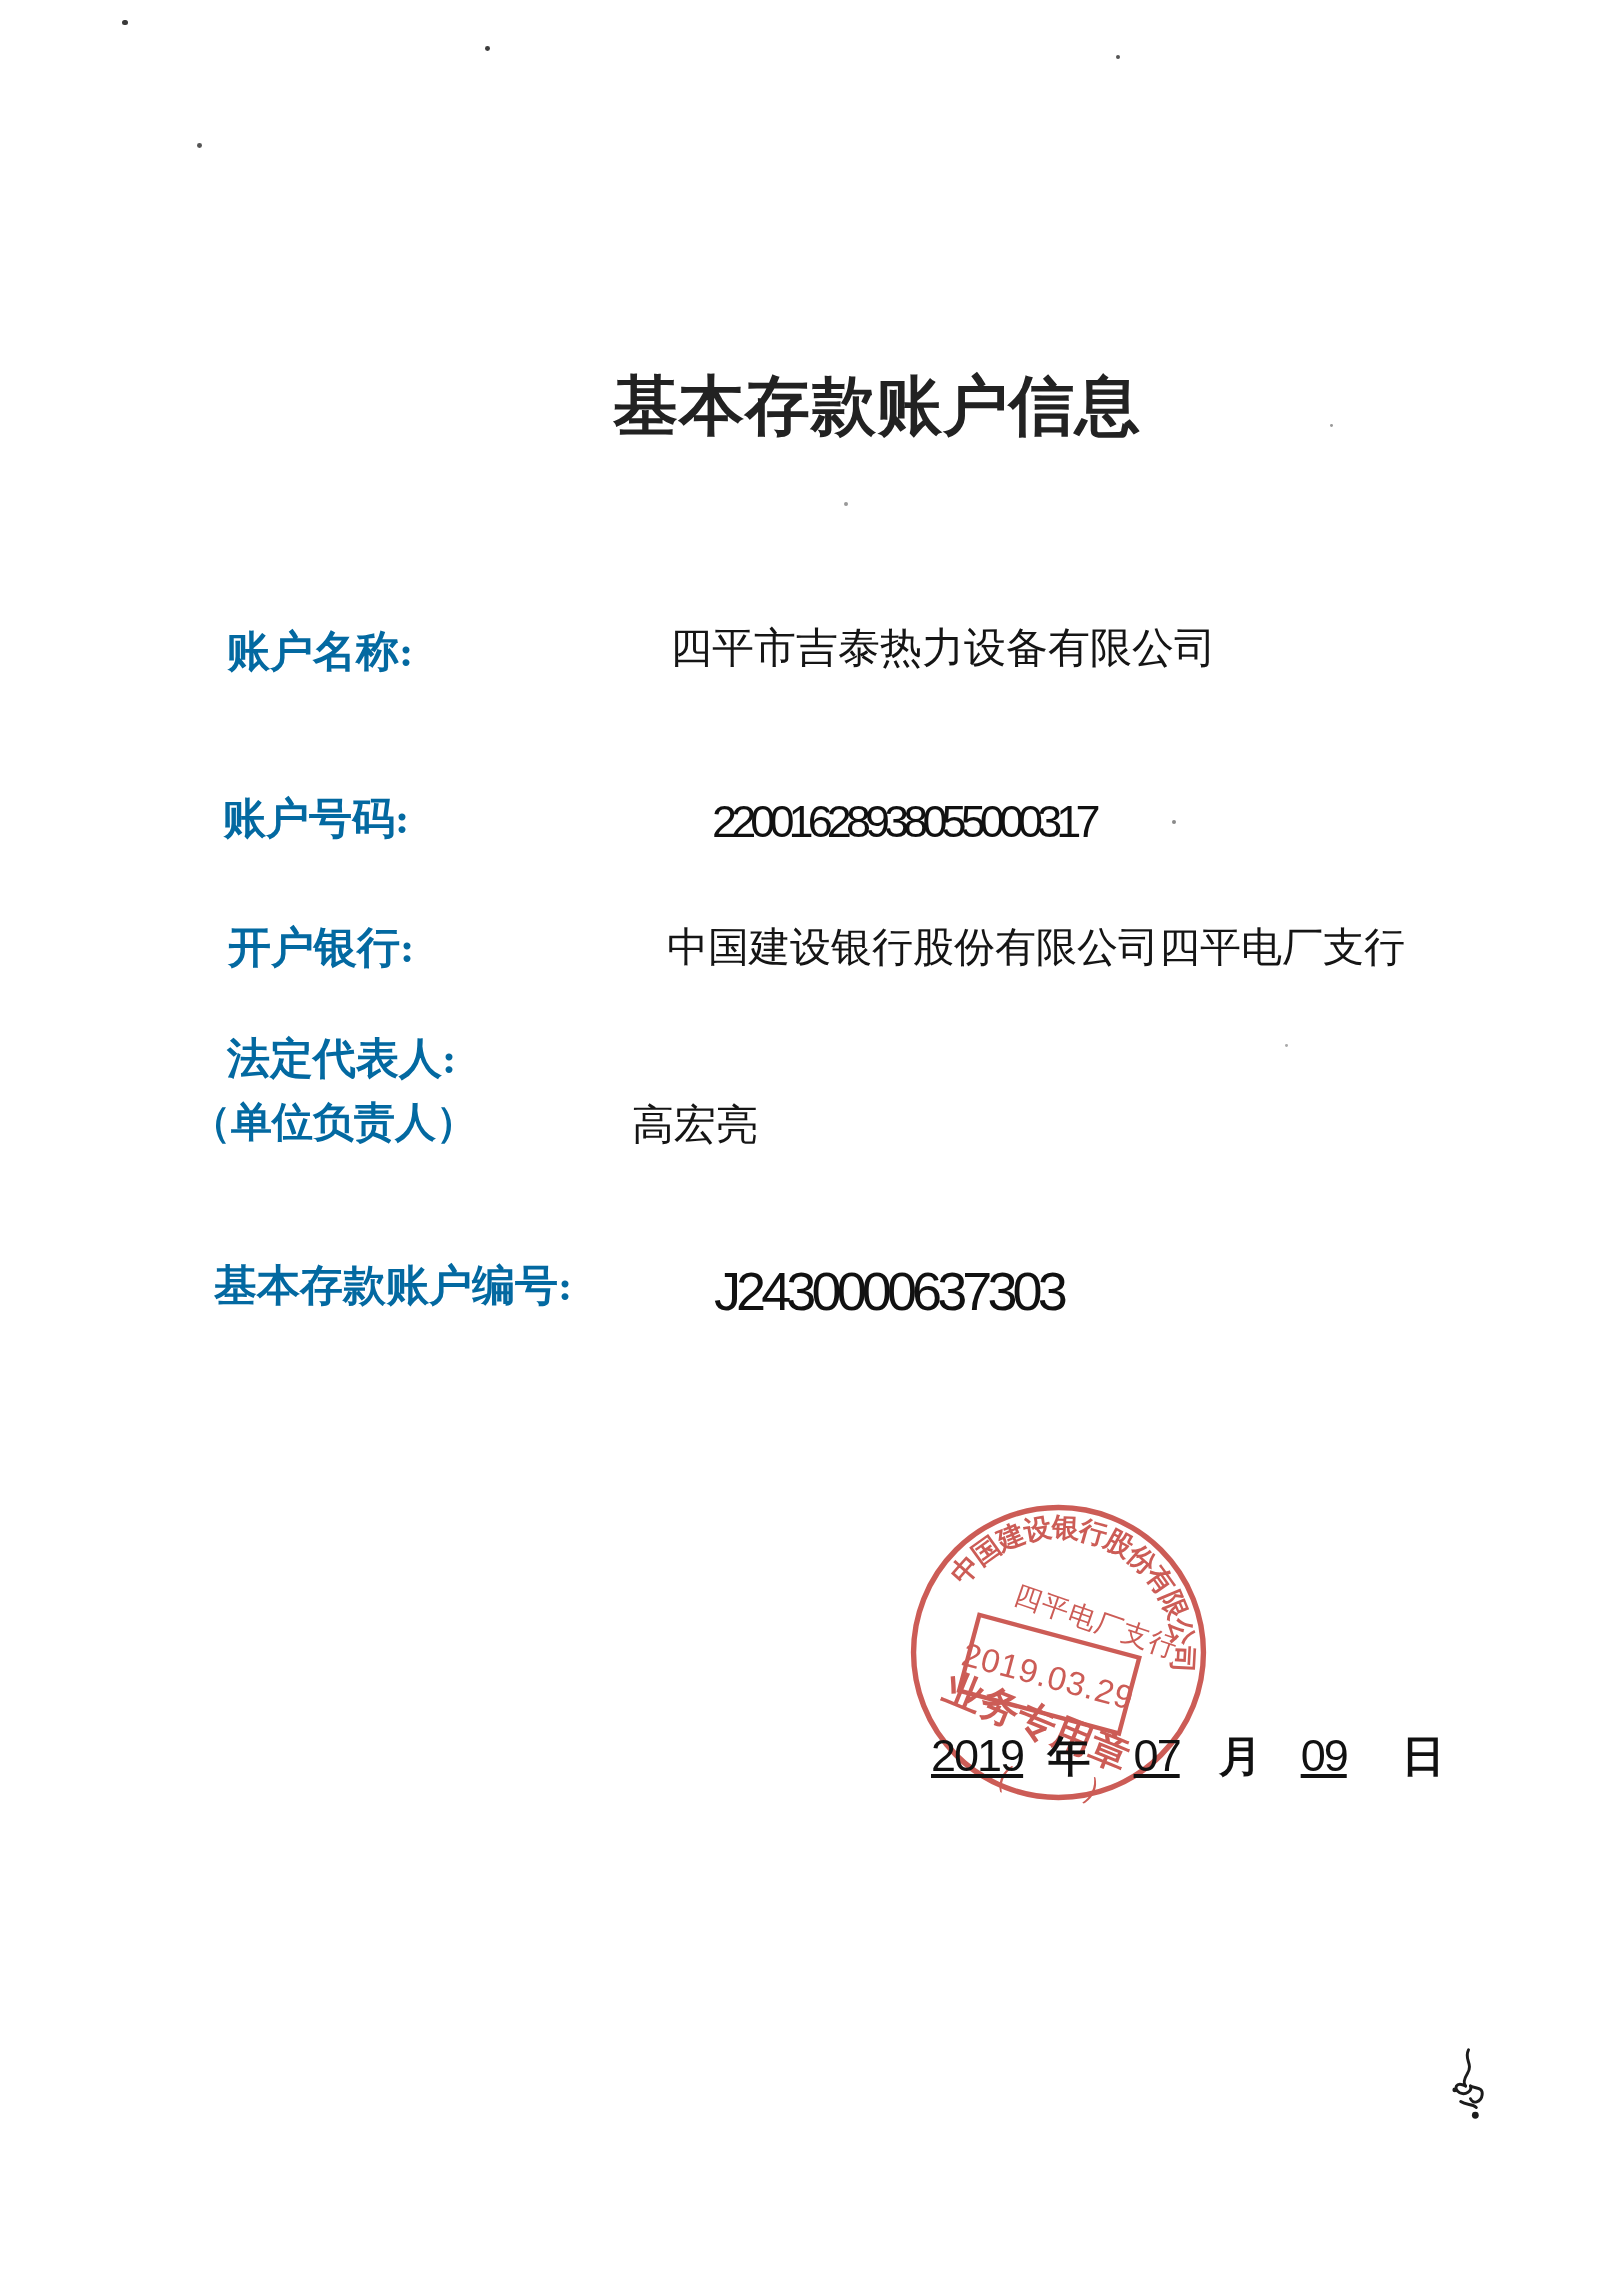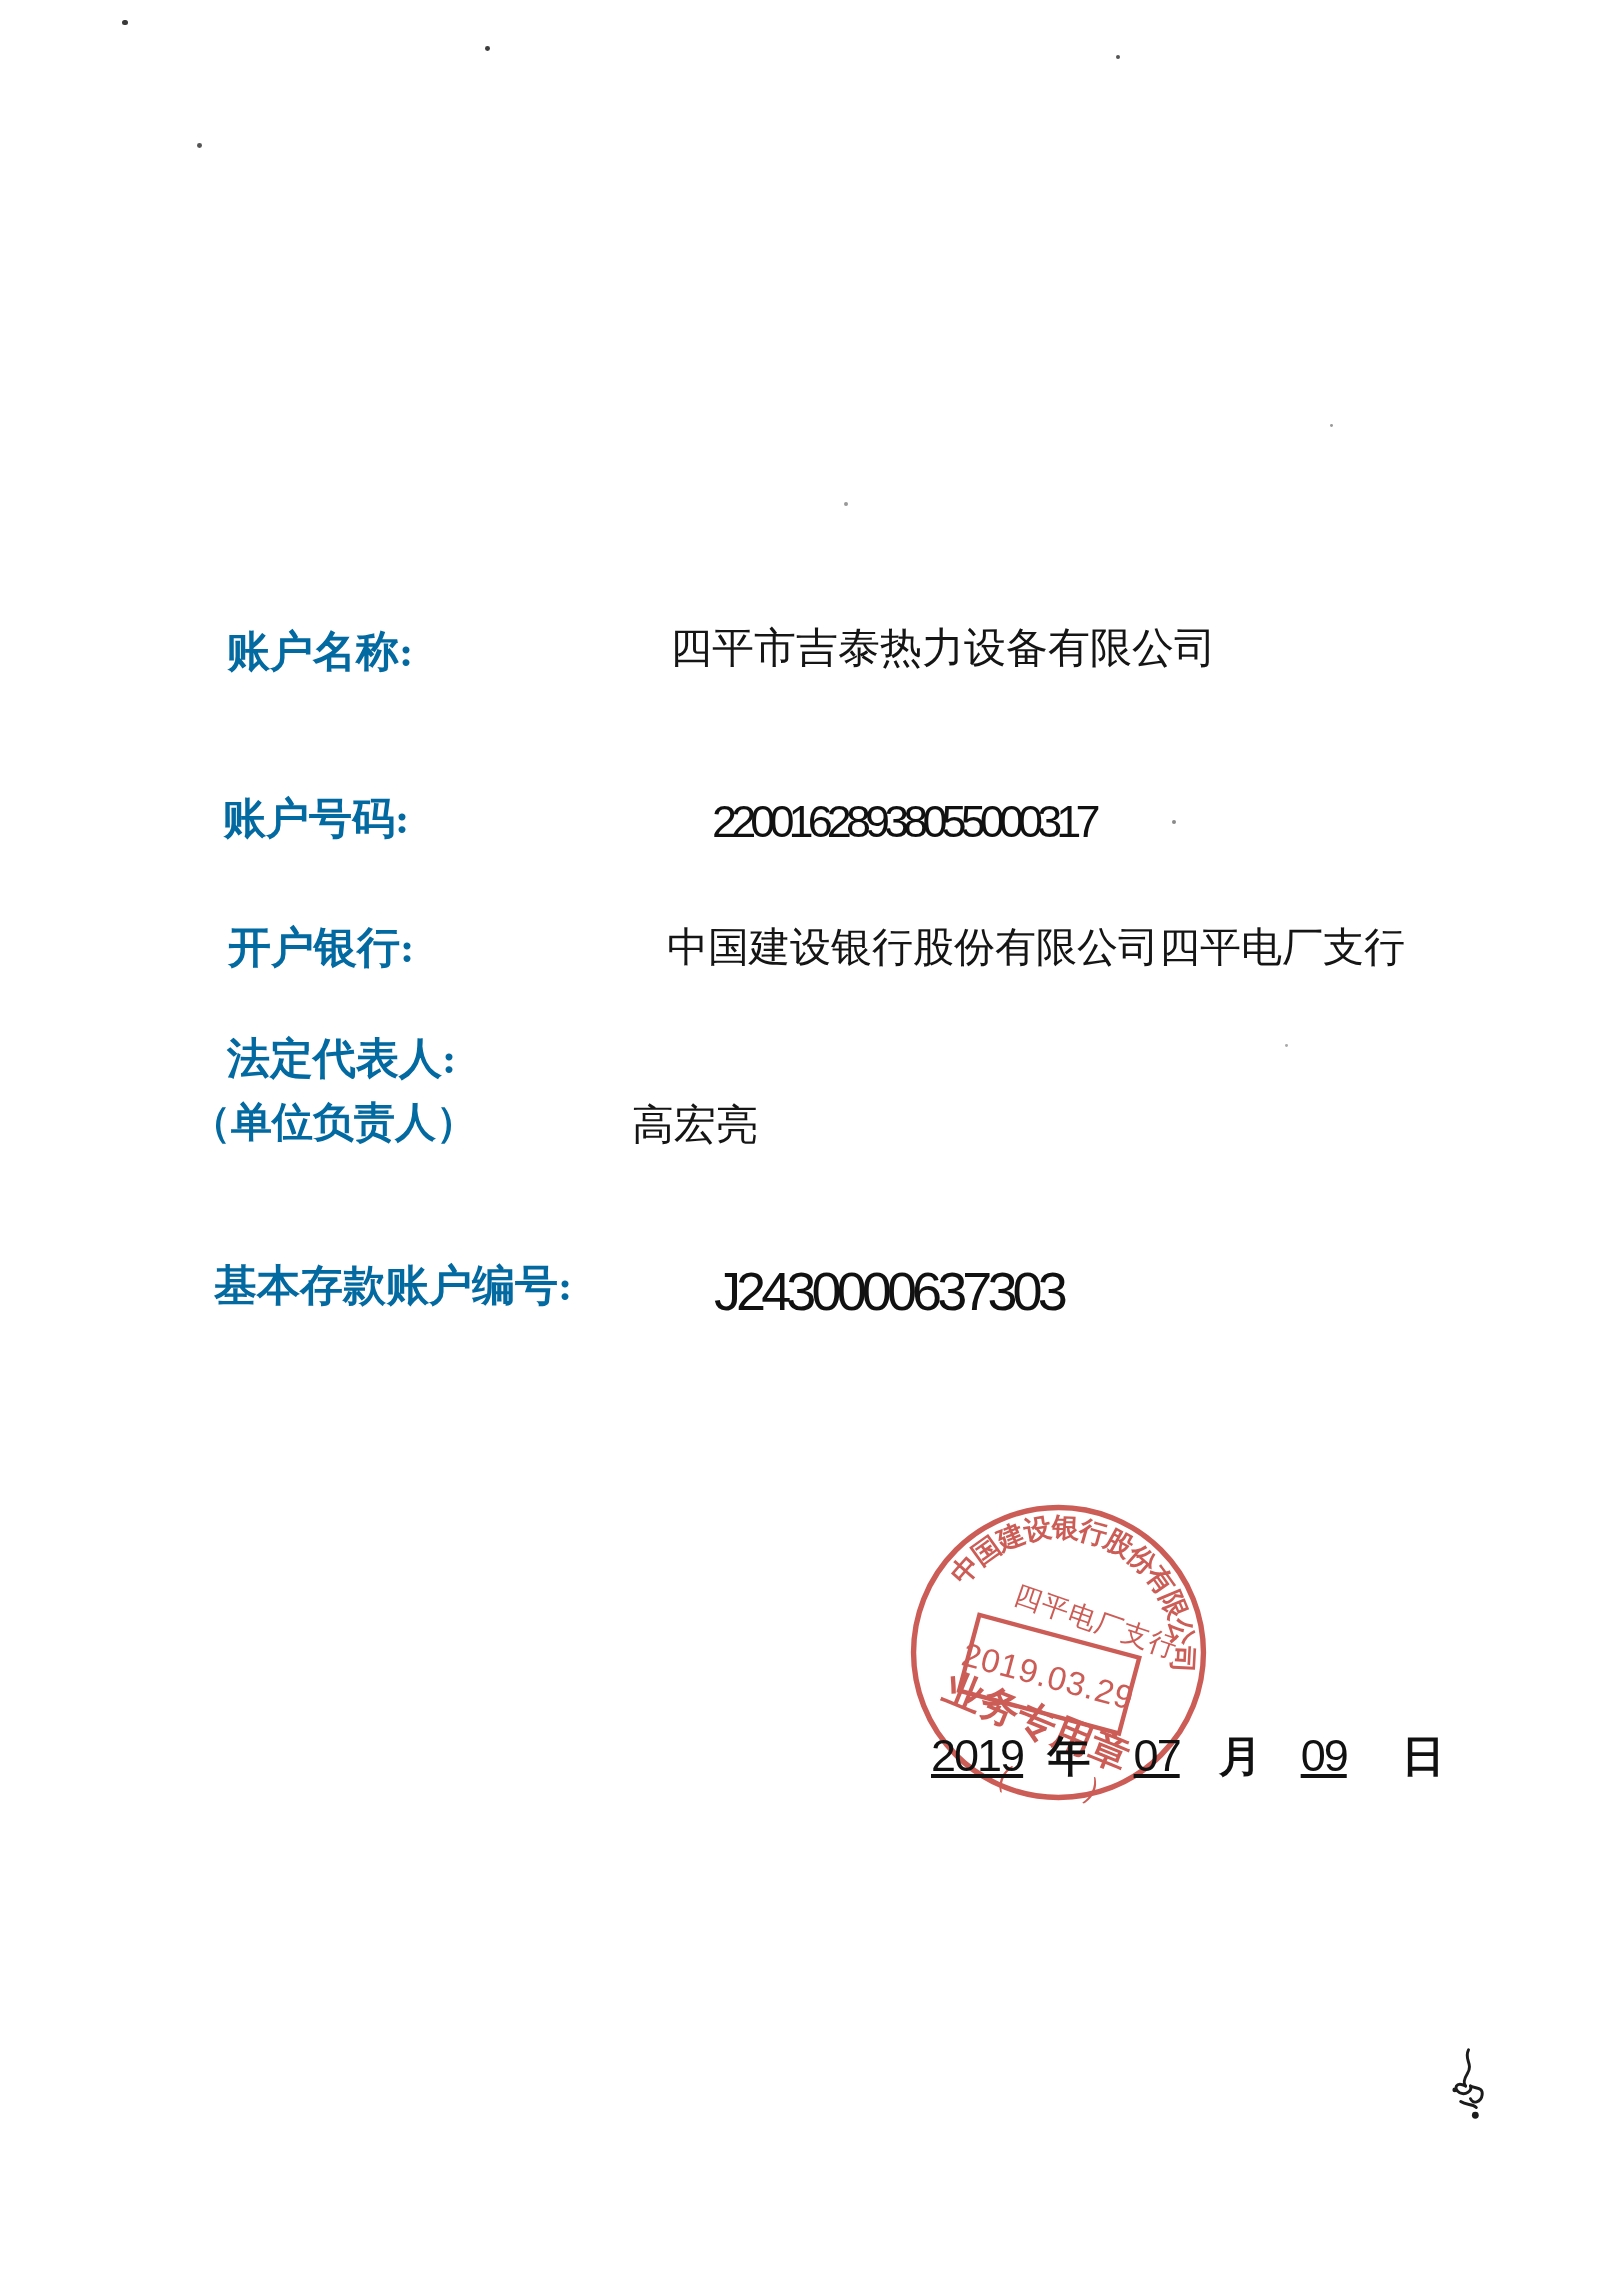--- a/index.html
+++ b/index.html
@@ -43,20 +43,21 @@
     z-index:2; opacity:0.88; mix-blend-mode:multiply;
   }
   .speck { position:absolute; border-radius:50%; }
   .smudge-svg { position:absolute; left:1443px; top:2045px; width:51px; height:80px; }
 </style>
 </head>
 <body>
 
 <div class="page">
 
+  <div class="doc-title">基本存款账户信息</div>
 
   <div class="lbl" style="left:227px; top:630px;">账户名称:</div>
   <div class="val-cjk" style="left:670px; top:627px;">四平市吉泰热力设备有限公司</div>
 
   <div class="lbl" style="left:223px; top:797px;">账户号码:</div>
   <div class="val-num acct-num" style="left:668px; top:799px;">22001628938055000317</div>
 
   <div class="lbl" style="left:228px; top:926px;">开户银行:</div>
   <div class="val-cjk" style="left:667px; top:927px; font-size:41px;">中国建设银行股份有限公司四平电厂支行</div>
 

